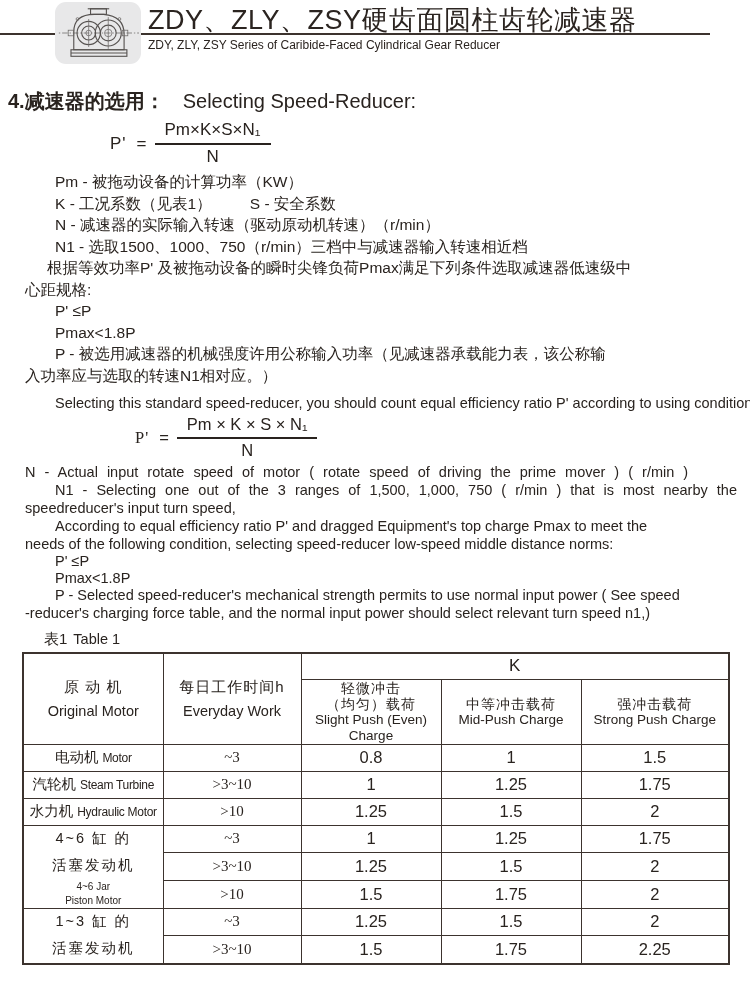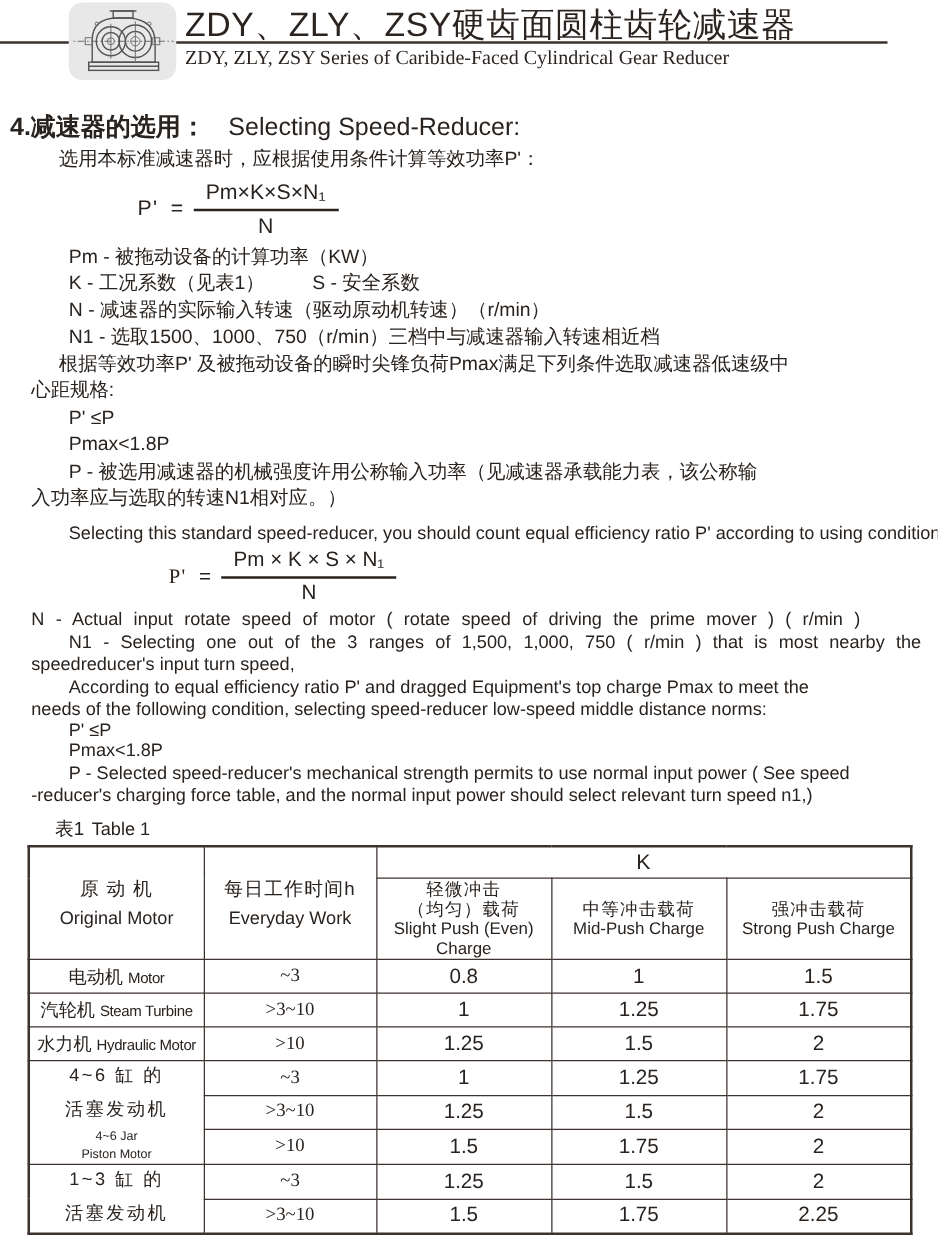--- a/index.html
+++ b/index.html
@@ -24,21 +24,21 @@
     z-index: 2;
     display: flex; align-items: center; justify-content: center;
   }
   .hdr-title {
     position: absolute; left: 148px; top: 2px;
     font-size: 27px; letter-spacing: 0.5px; color: #2b2420;
     white-space: nowrap;
   }
   .hdr-sub {
     position: absolute; left: 148px; top: 38px;
-    font-size: 16px; color: #2b2420; white-space: nowrap; font-family: Liberation Serif, serif;
+    font-size: 12px; color: #2b2420; white-space: nowrap;
   }
   
   .section-heading {
     margin: 16px 0 2px 8px;
     font-size: 20px; white-space: nowrap;
   }
   .section-heading .zh { font-weight: bold; }
   .section-heading .en { font-weight: normal; margin-left: 18px; }
   
   .zh-block { margin-left: 25px; margin-right: 18px; font-size: 15.5px; }
@@ -132,21 +132,20 @@
   </div>
   <div class="hdr-title">ZDY、ZLY、ZSY硬齿面圆柱齿轮减速器</div>
   <div class="hdr-sub">ZDY, ZLY, ZSY Series of Caribide-Faced Cylindrical Gear Reducer</div>
 </div>
 
 <div class="section-heading">
   <span class="zh">4.减速器的选用：</span><span class="en">Selecting Speed-Reducer:</span>
 </div>
 
 <div class="zh-block">
-  <div class="line ind-a">选用本标准减速器时，应根据使用条件计算等效功率P'：</div>
   <div class="formula">
     <span class="lhs">P'</span>
     <span class="eq">=</span>
     <span class="frac">
       <span class="num">Pm×K×S×N₁</span>
       <span class="den">N</span>
     </span>
   </div>
   <div class="line ind-b">Pm - 被拖动设备的计算功率（KW）</div>
   <div class="line ind-b">

